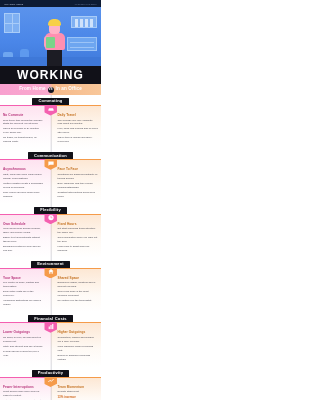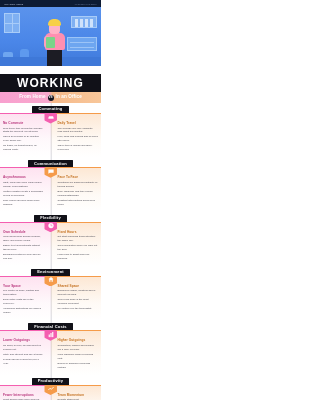--- a/index.html
+++ b/index.html
@@ -50,21 +50,21 @@
   .p-body { position:absolute; left:1px; top:14px; width:20px; height:17px;
             background:#ff8fb1; border-radius:5px 5px 2px 2px; }
   .p-arm  { position:absolute; left:0px; top:17px; width:7px; height:12px;
             background:#ff9fbd; border-radius:3px; }
   .p-book { position:absolute; left:2px; top:18px; width:9px; height:11px;
             background:#7bd389; border-radius:1px; }
   .p-legs { position:absolute; left:3px; top:30px; width:15px; height:17px;
             background:#1c1c24; border-radius:1px 1px 0 0; }
 
   
-  .title-wrap { position:relative;margin-top:8px; }
+  .title-wrap { position:relative; }
   .title-bar {
     background:#111118; color:#fff; text-align:center;
     font-size:12px; font-weight:700; letter-spacing:1.1px;
     padding:3px 0 3px; line-height:1;
   }
   .sub-bar {
     display:flex; align-items:center; justify-content:center; gap:2px;
     padding:2.5px 0; line-height:1;
     background:linear-gradient(90deg,#f8a0cf 0%,#f9a8cd 48%,#f6b98a 52%,#f8c79a 100%);
   }

